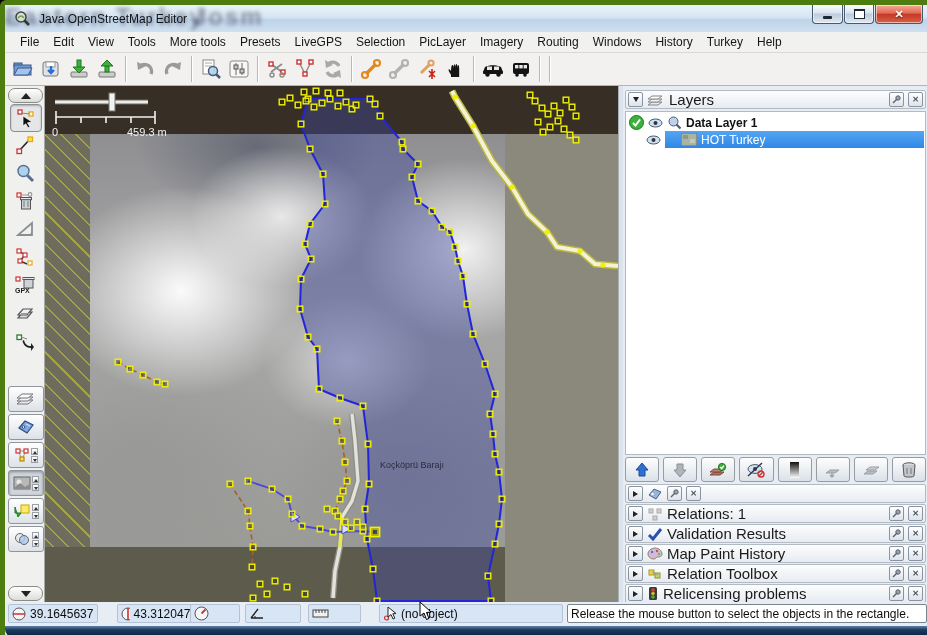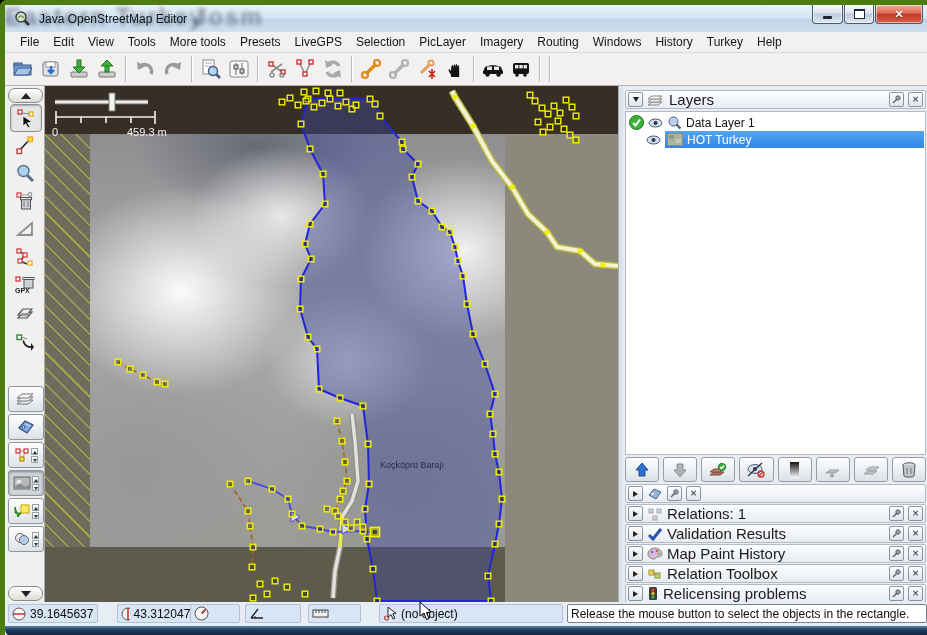--- a/index.html
+++ b/index.html
@@ -80,21 +80,21 @@
          border:1px solid #b2bac4;border-radius:2px;display:flex;align-items:center;gap:4px;padding:0 2px;box-sizing:border-box;}
   .phead .label{font-size:15px;color:#1a1a1a;flex:1;}
   .sqbtn{width:13px;height:13px;border:1px solid #8a94a0;border-radius:2px;background:linear-gradient(#fff,#dde3ea);
          display:flex;align-items:center;justify-content:center;flex:0 0 auto;}
   .arr-r{width:0;height:0;border-top:3.5px solid transparent;border-bottom:3.5px solid transparent;border-left:5px solid #222;}
   .arr-d{width:0;height:0;border-left:3.5px solid transparent;border-right:3.5px solid transparent;border-top:5px solid #222;}
   .xg{font-size:8px;color:#4a5560;font-weight:bold;line-height:1;}
   .layers-list{position:absolute;left:2px;top:25px;width:301px;height:344px;background:#fff;border:1px solid #b2bac4;box-sizing:border-box;}
   .lrow{position:absolute;left:1px;width:297px;height:17px;display:flex;align-items:center;gap:4px;font-size:12px;color:#111;}
   .lrow .hl{display:flex;align-items:center;gap:4px;background:linear-gradient(#54a5f2,#2f87e6);
-            color:#fff;height:17px;flex:1;padding-left:2px;}
+            color:#fff;height:17px;flex:1;padding-left:16px;}
   .lbuttons{position:absolute;left:2px;top:371px;width:301px;height:25px;display:flex;gap:4px;}
   .laybtn{width:33px;height:23px;border:1px solid #969ca4;border-radius:3px;background:linear-gradient(#fefefe,#dbe1e8);
           display:flex;align-items:center;justify-content:center;}
   
   .statusbar{position:absolute;left:0;top:597px;width:100%;height:24px;background:#e7edf5;}
   .sfield{position:absolute;top:2px;height:19px;background:#d8e5f4;border:1px solid #b4c2d3;border-radius:2px;
           display:flex;align-items:center;font-size:12px;color:#0c0c0c;padding-left:3px;gap:4px;box-sizing:border-box;}
   .sfield.help{background:#fff;border:1px solid #79848f;}
   .frame-bottom{position:absolute;left:0;top:621px;width:100%;height:11px;border-radius:0 0 8px 8px;
                 background:linear-gradient(#5e82a8,#1c3a60 35%,#0d2036);}
@@ -635,21 +635,21 @@
           <path d="M4 8 L6.5 10.5 L11 4.5" stroke="#fff" stroke-width="2" fill="none"></path>
           </svg>
         <svg width="15" height="12">
           <ellipse cx="7.5" cy="6" rx="6.5" ry="4" fill="#cfe0f0" stroke="#4a5a6a"></ellipse>
           <circle cx="7.5" cy="6" r="2" fill="#334"></circle>
           </svg>
         <svg width="15" height="15">
           <circle cx="6.5" cy="6.5" r="4.5" fill="#b8d4ea" stroke="#557"></circle>
           <line x1="9.5" y1="9.5" x2="13.5" y2="13.5" stroke="#557" stroke-width="2.2"></line>
           </svg>
-        <span style="font-weight:normal">Data Layer 1</span>
+        <span style="font-weight:bold">Data Layer 1</span>
       </div>
       <div class="lrow" style="top:19px">
         <span style="width:15px"></span>
         <svg width="15" height="12">
           <ellipse cx="7.5" cy="6" rx="6.5" ry="4" fill="#cfe0f0" stroke="#4a5a6a"></ellipse>
           <circle cx="7.5" cy="6" r="2" fill="#334"></circle>
           </svg>
         <span class="hl">
           <svg width="16" height="13">
             <rect x="0" y="0" width="16" height="13" fill="#aab4a0" stroke="#667"></rect>

